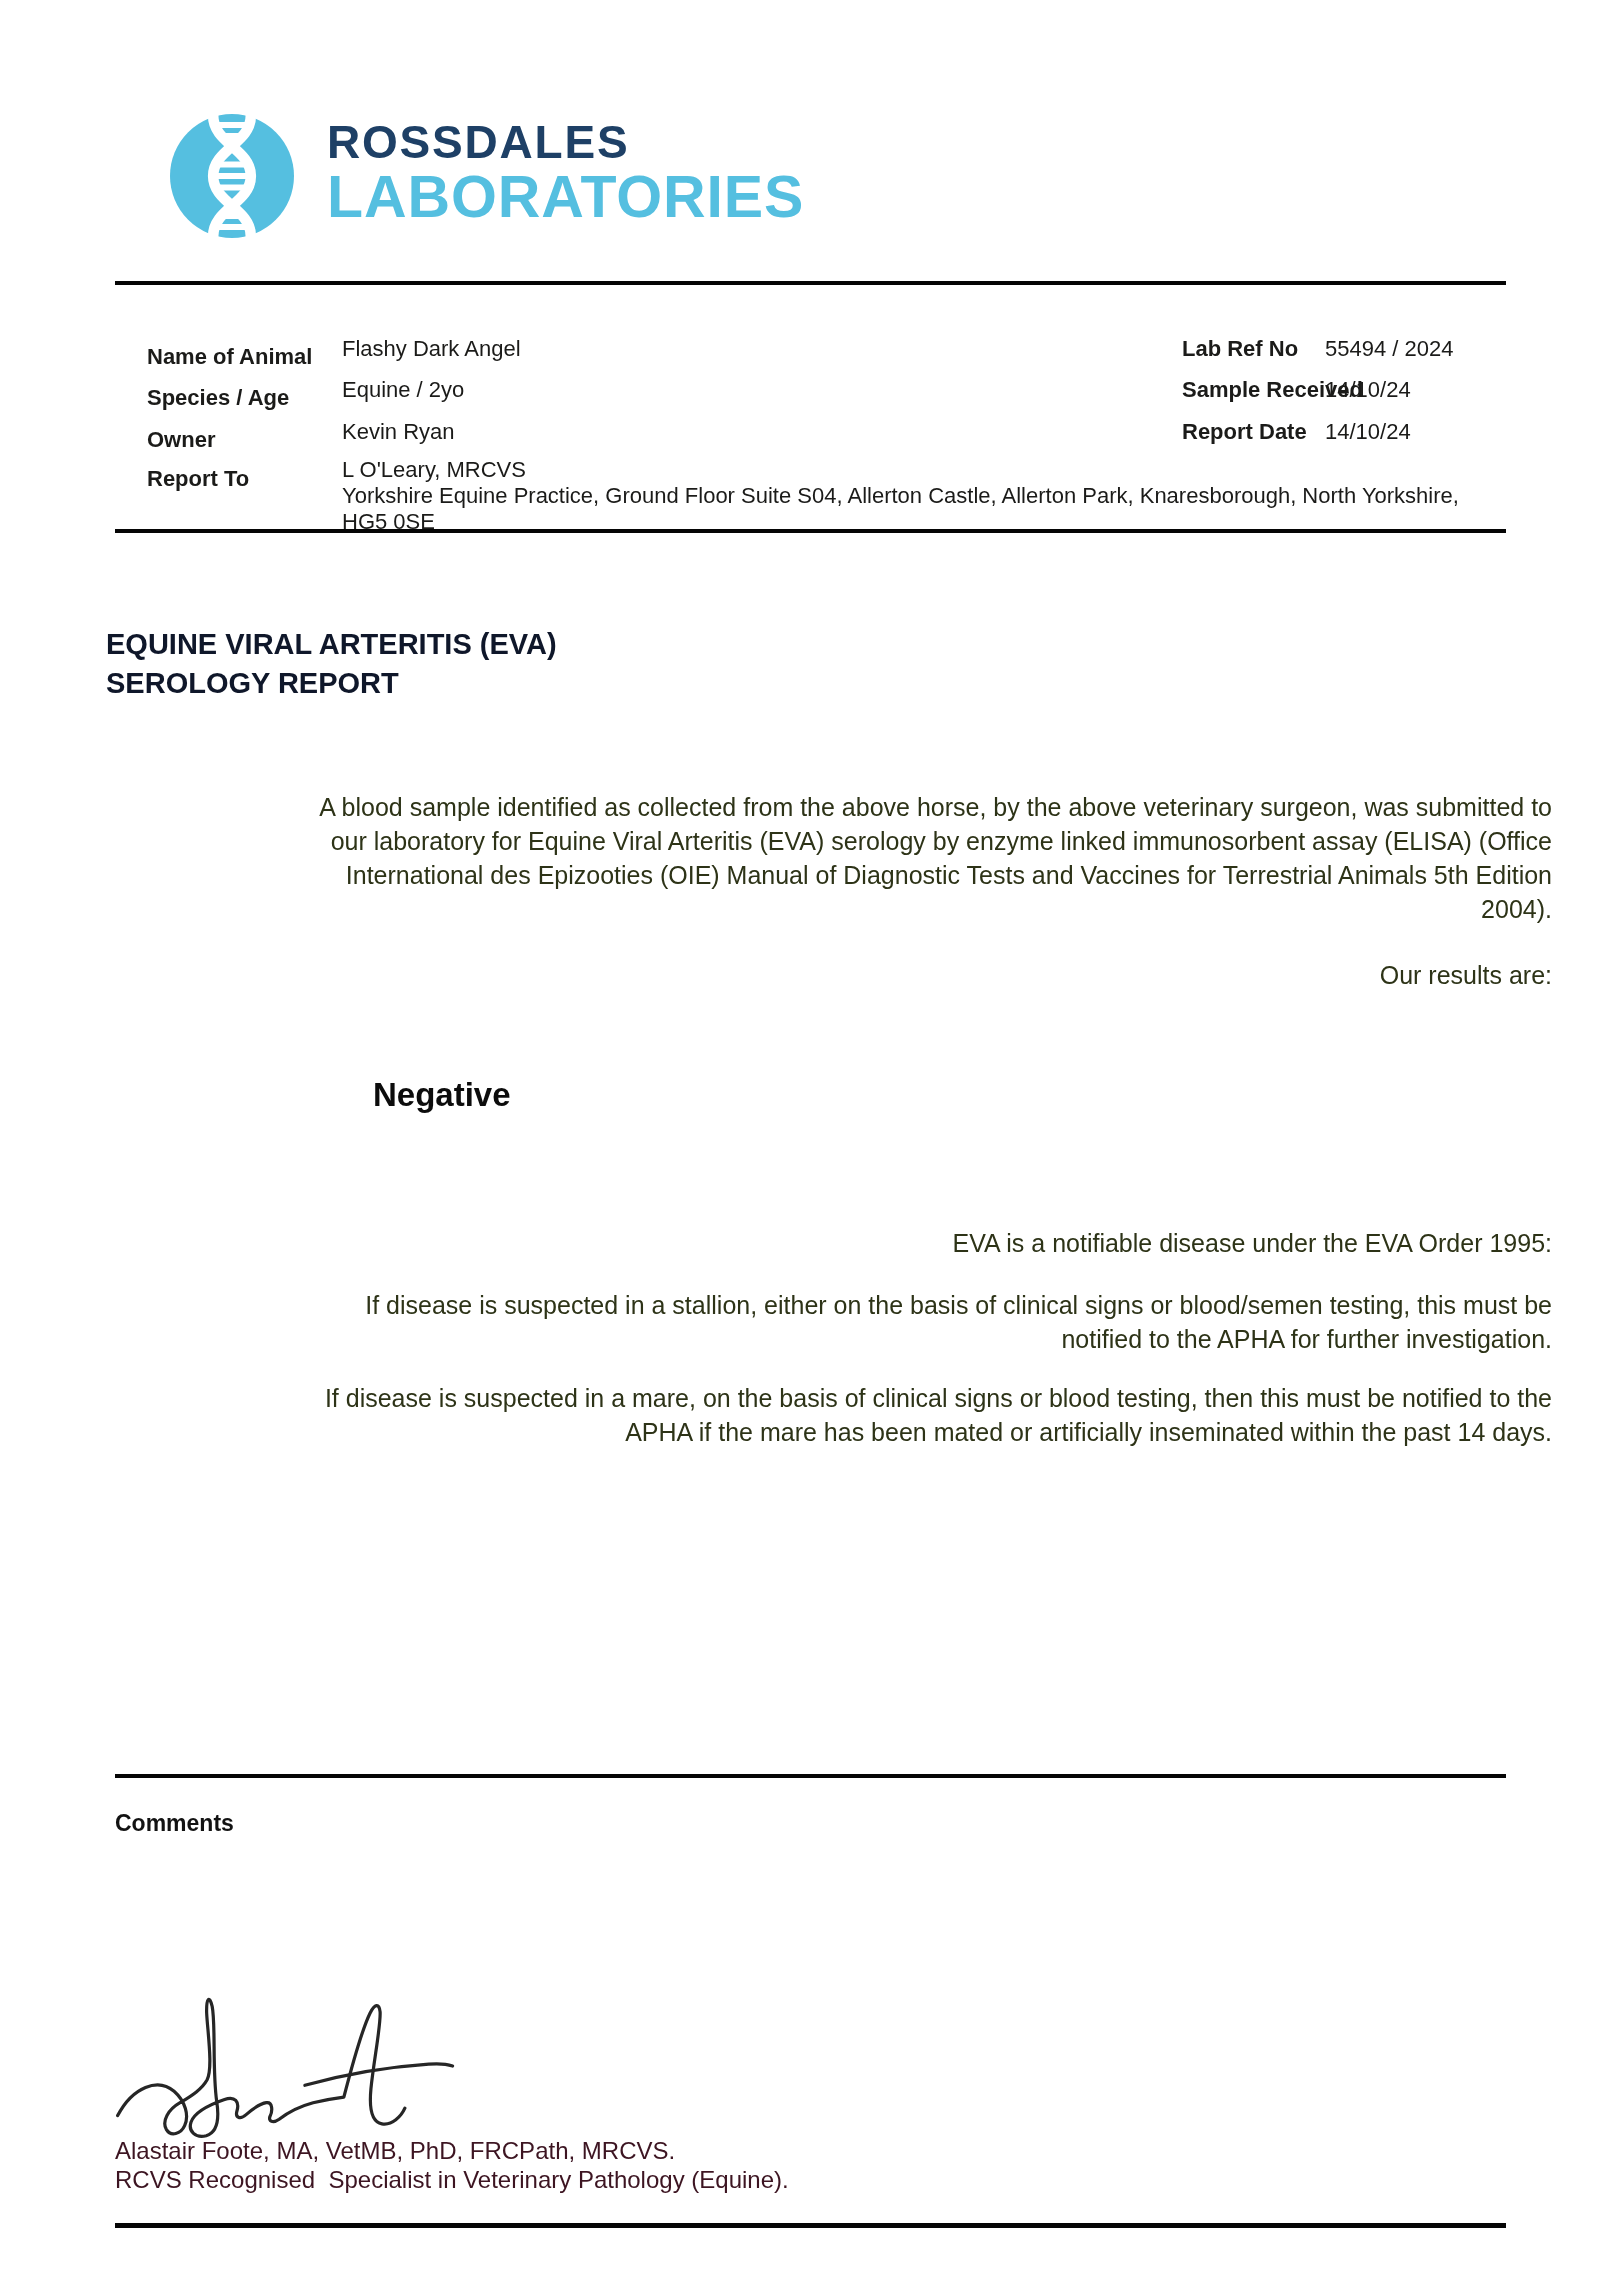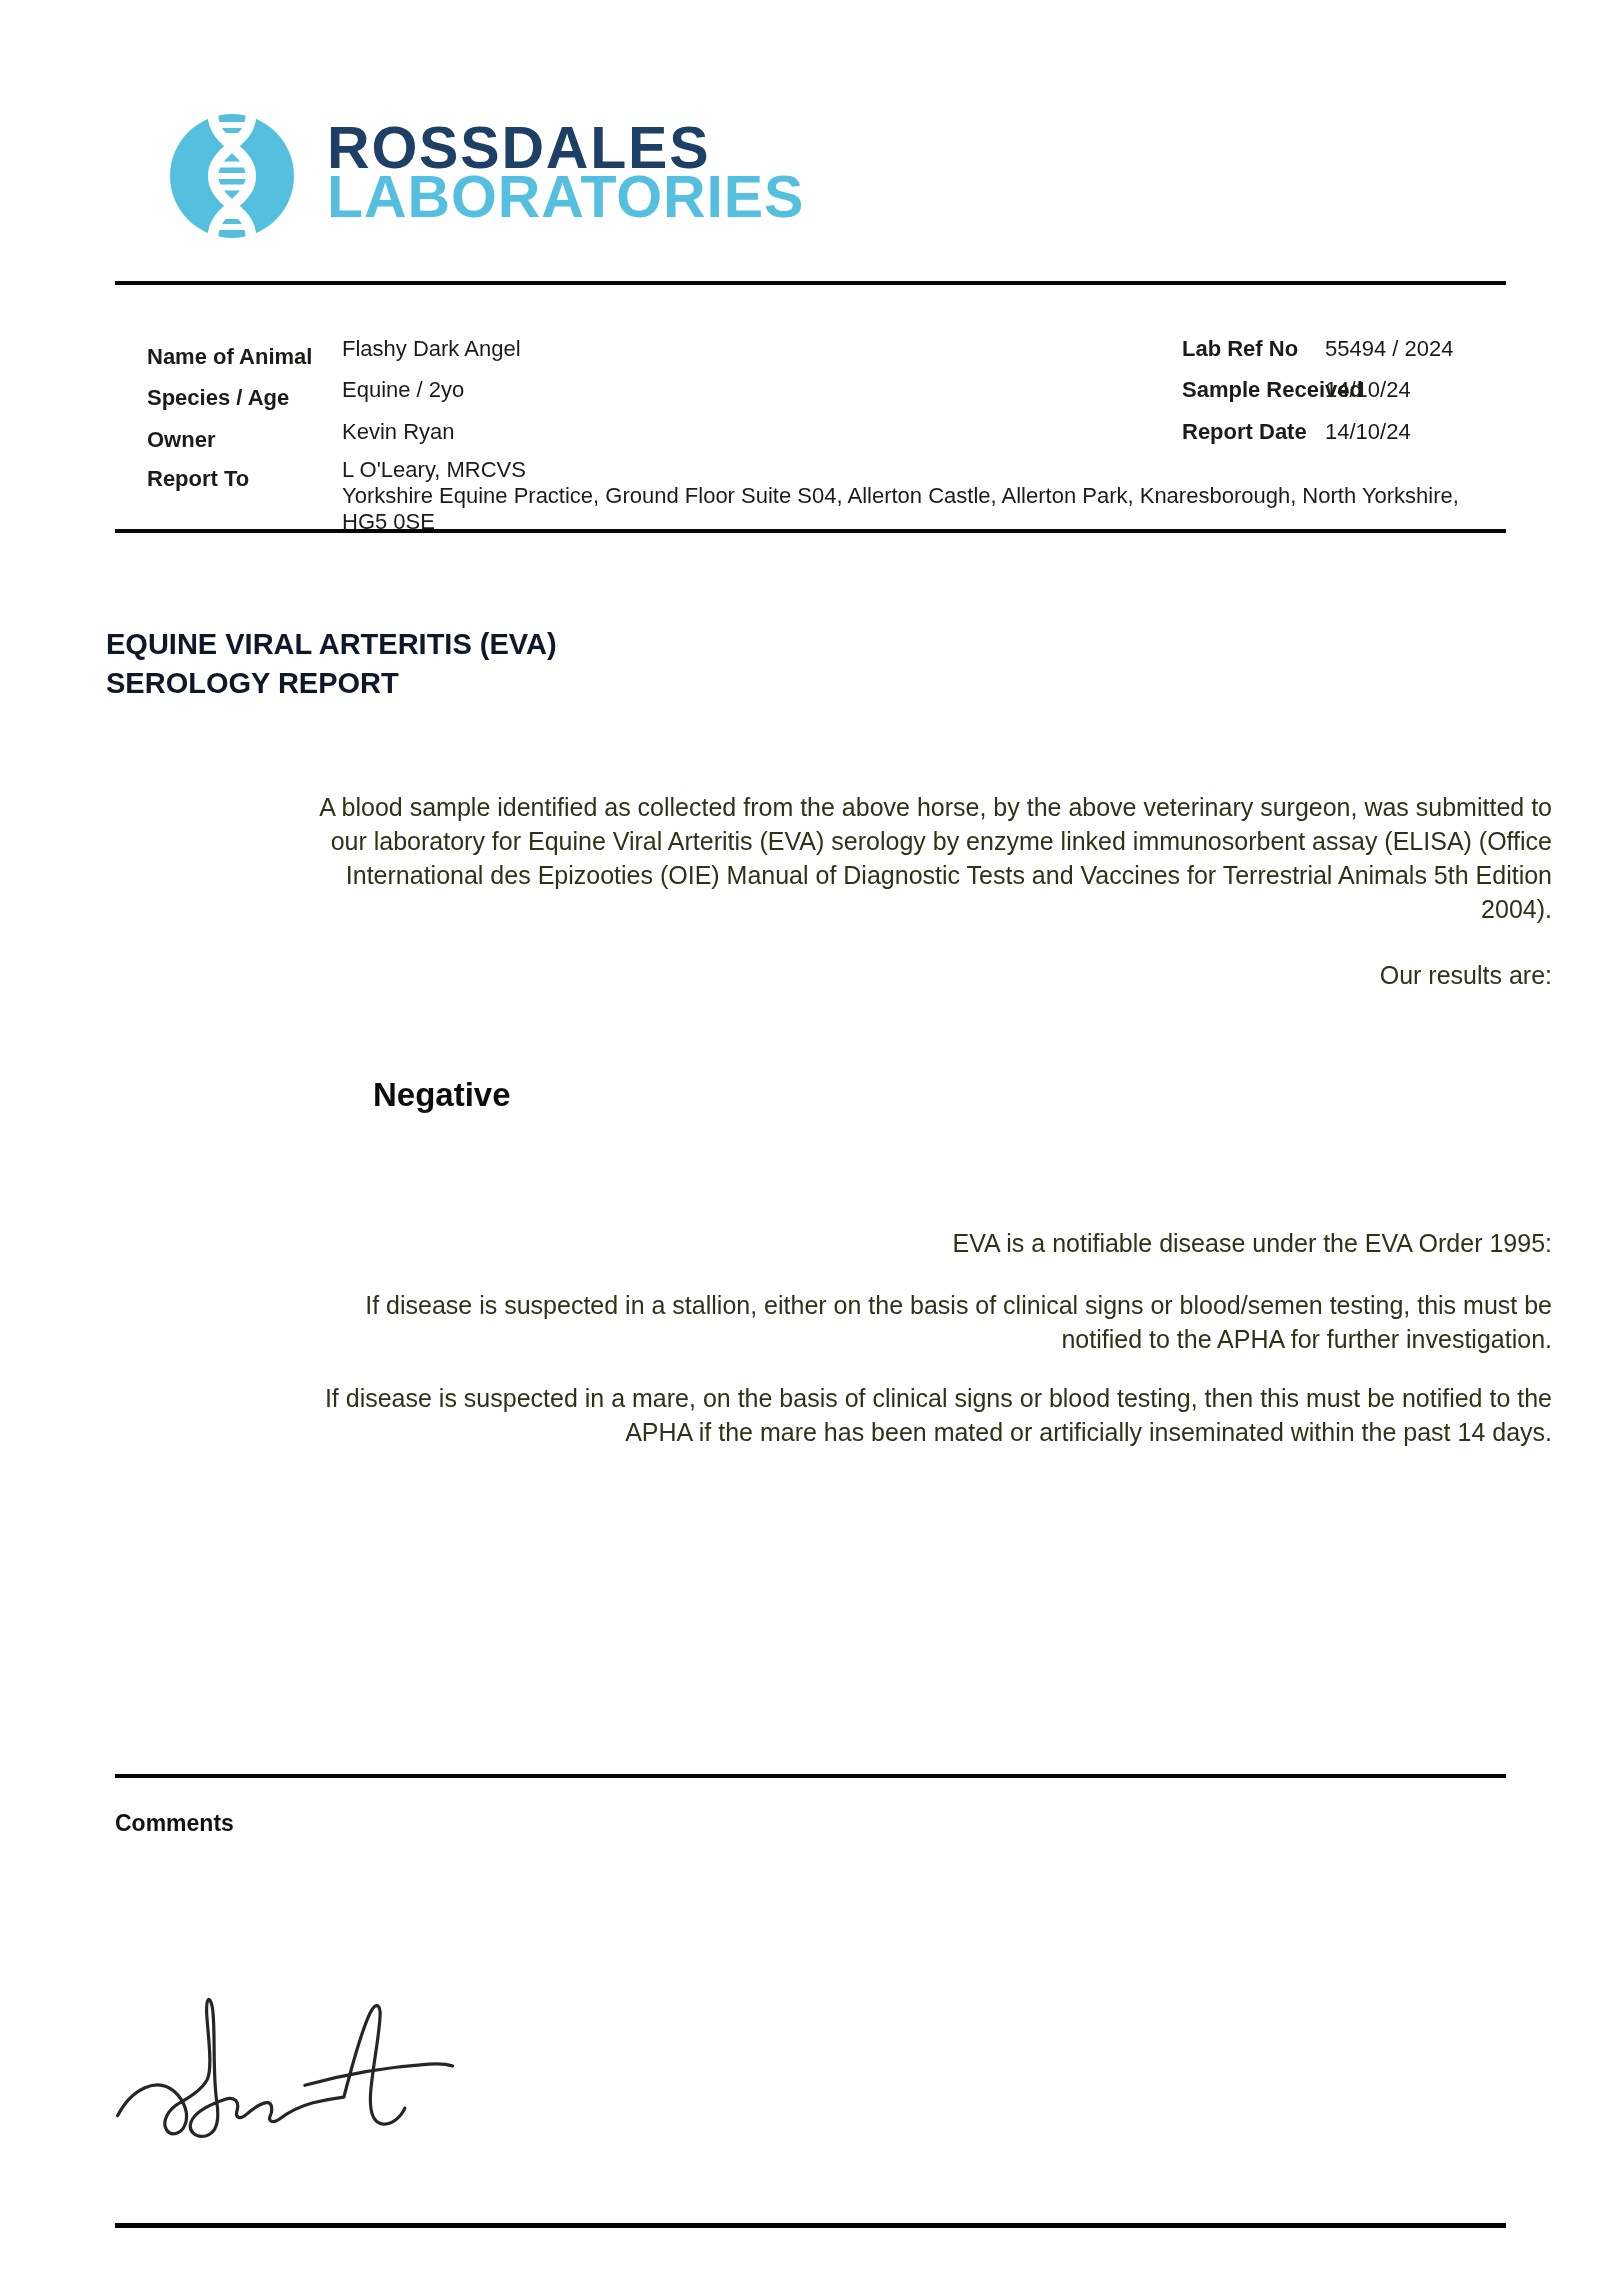--- a/index.html
+++ b/index.html
@@ -11,21 +11,21 @@
     font-family: "Liberation Sans", "DejaVu Sans", sans-serif;
     color: #1c1c1c;
     overflow: hidden;
   }
   .abs { position: absolute; }
 
   
   .logo-circle { left: 170px; top: 114px; width: 124px; height: 124px; }
   .logo-word1 {
     left: 327px; top: 119px;
-    font-size: 59px; font-weight: 600; letter-spacing: 1.8px;
+    font-size: 46px; font-weight: 600; letter-spacing: 1.8px;
     color: #1e4066; line-height: 1;
   }
   .logo-word2 {
     left: 327px; top: 168px;
     font-size: 59px; font-weight: 600; letter-spacing: 0.9px;
     color: #55bfe0; line-height: 1;
   }
 
   
   .contact {
@@ -178,17 +178,21 @@
                  C 350 248, 350 268, 344 280 C 340 290, 350 296, 364 286
                  C 382 272, 408 258, 438 250 C 468 243, 490 240, 505 238
                  C 520 180, 545 90, 562 55 C 572 35, 582 32, 584 52
                  C 586 80, 570 160, 564 220 C 560 262, 566 292, 588 296
                  C 610 300, 630 280, 638 262"></path>
         <path d="M 420 212 C 500 190, 600 172, 690 166 C 715 164, 730 166, 742 170"></path>
       </g>
     </svg>
   </div>
 
+  <div class="abs signoff">
+    <div>Alastair Foote, MA, VetMB, PhD, FRCPath, MRCVS.</div>
+    <div>RCVS Recognised  Specialist in Veterinary Pathology (Equine).</div>
+  </div>
 
   <div class="abs rule rule-bottom"></div>
 
 </div>
 
 
 </body></html>

